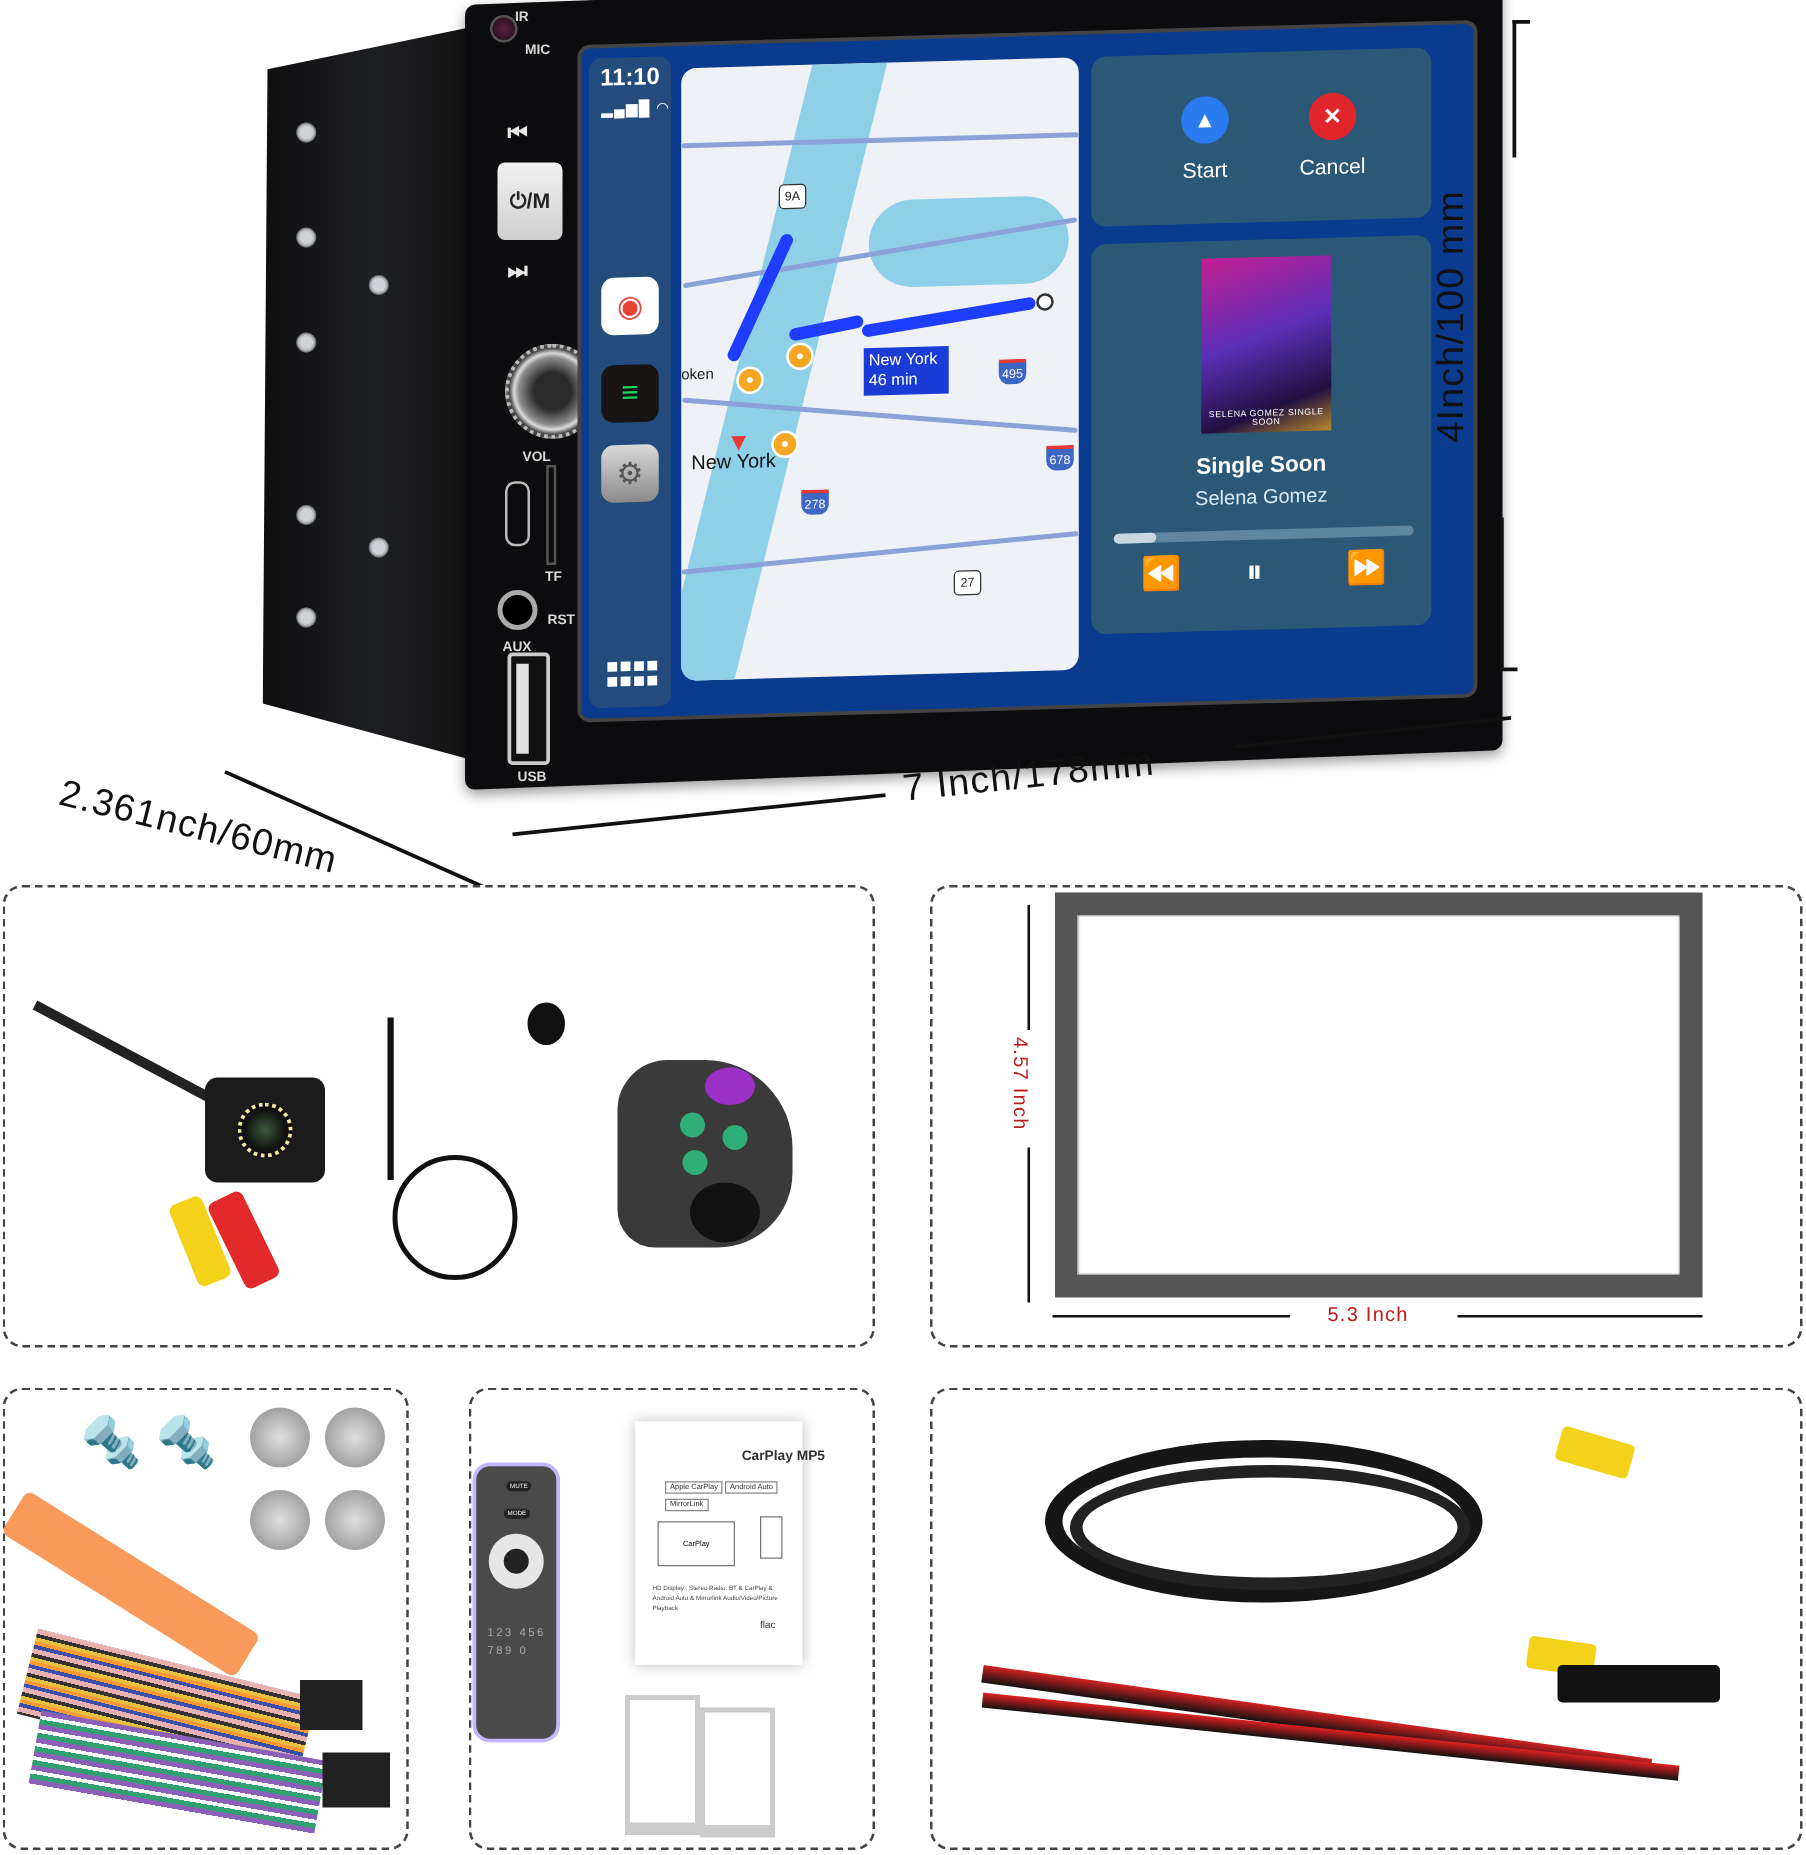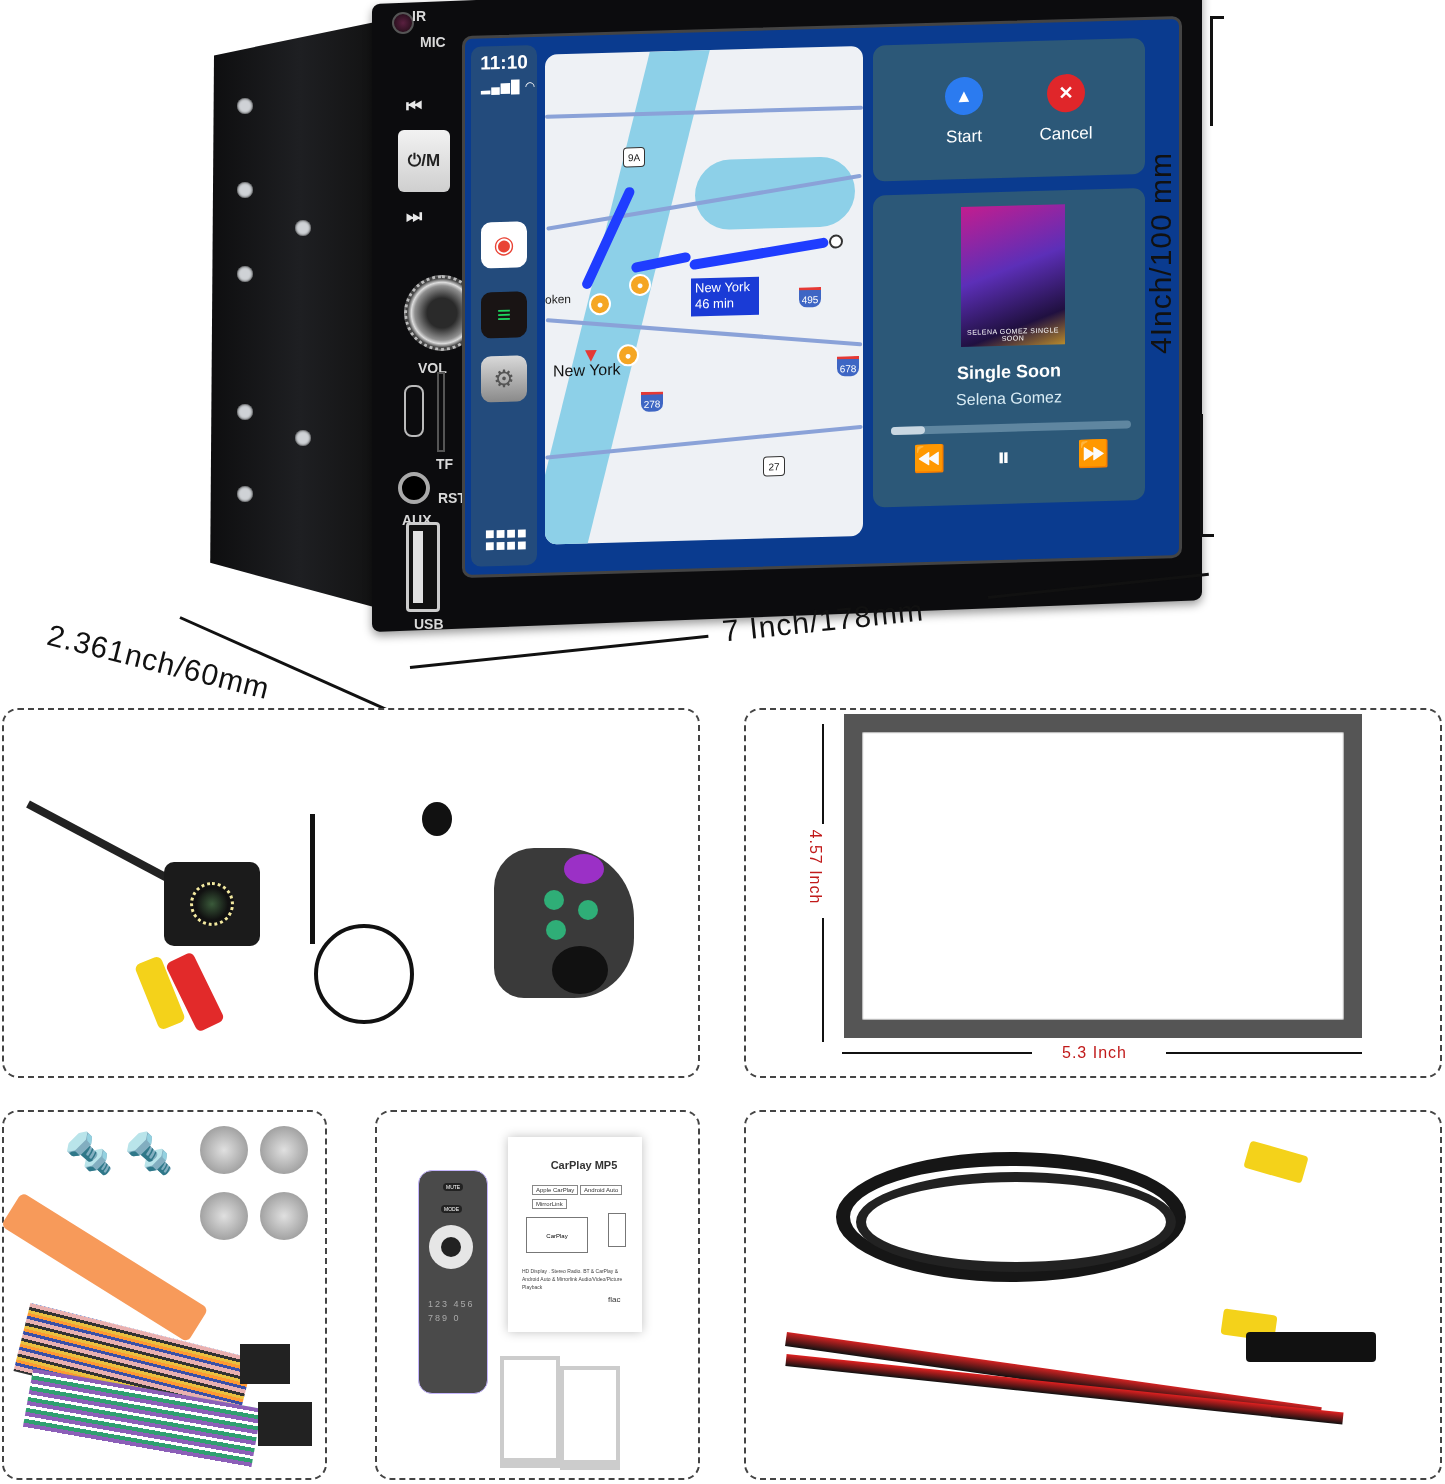--- a/index.html
+++ b/index.html
@@ -8,21 +8,21 @@
   #stage{position:relative;width:1445px;height:1484px;}
 
   
   .unit-side{left:195px;top:20px;width:190px;height:590px;background:linear-gradient(90deg,#0b0b0c,#1e1f22 55%,#111);clip-path:polygon(10% 6%,100% 0,100% 100%,8% 92%);}
   .unit-side .hole{position:absolute;width:16px;height:16px;border-radius:50%;background:#cfd2d6;box-shadow:inset 0 0 3px #000}
   .unit-face{left:372px;top:4px;width:830px;height:628px;background:#0c0c0e;border-radius:8px;transform:skewY(-2.2deg);transform-origin:left top;box-shadow:0 4px 10px rgba(0,0,0,.4);}
   .bezel-left{left:380px;top:8px;width:80px;height:620px;}
   .btn-hw{position:absolute;color:#e9e9e9;font-weight:bold;font-size:18px;text-align:center;}
   .pwr{left:398px;top:130px;width:52px;height:62px;background:linear-gradient(#f2f2f2,#cfcfcf);border-radius:6px;color:#222;font-size:17px;line-height:62px;text-align:center;font-weight:bold}
   .knob{left:404px;top:275px;width:76px;height:76px;border-radius:50%;background:radial-gradient(circle,#2a2a2a 30%,#8f8f8f 55%,#dcdcdc 62%,#444 70%);border:3px dotted #bbb;}
-  .lbl-sm{position:absolute;color:#d9d9d9;font-size:14px;font-weight:bold}
+  .lbl-sm{position:absolute;color:#d9d9d9;font-size:11px;font-weight:bold}
   .port-c{left:404px;top:385px;width:20px;height:52px;border:2px solid #bbb;border-radius:8px;}
   .tf-slot{left:437px;top:372px;width:8px;height:80px;border:2px solid #555;}
   .aux-jack{left:398px;top:472px;width:32px;height:32px;border-radius:50%;border:4px solid #aaa;background:#000}
   .usb-port{left:406px;top:522px;width:34px;height:90px;border:3px solid #ccc;border-radius:4px;background:#111}
   .usb-port::after{content:"";position:absolute;left:4px;top:6px;width:10px;height:72px;background:#e0e0e0}
 
   .screen{left:462px;top:36px;width:720px;height:542px;background:#0a3b8f;border-radius:10px;transform:skewY(-1.6deg);transform-origin:left top;overflow:hidden;border:3px solid #444}
   .cp-sidebar{left:6px;top:8px;width:66px;height:520px;background:#234b7c;border-radius:10px}
   .cp-time{left:0;top:6px;width:66px;text-align:center;color:#fff;font-size:19px;font-weight:bold}
   .cp-signal{left:10px;top:34px;color:#fff;font-size:12px;letter-spacing:1px}
@@ -61,24 +61,24 @@
   
   .dim-text{position:absolute;color:#111;font-size:30px;letter-spacing:1px;white-space:nowrap}
   .dim-line{position:absolute;background:#111}
 
   
   .panel{position:absolute;border:2px dashed #444;border-radius:16px;background:#fff}
   .dim-red{position:absolute;color:#c11a1a;font-size:16px;letter-spacing:1px;white-space:nowrap}
   .trim{left:844px;top:714px;width:518px;height:324px;border:18px solid #555;background:#fff;box-shadow:inset 0 0 2px #000}
 
   .manual{left:508px;top:1137px;width:134px;height:195px;background:#fff;box-shadow:0 0 10px rgba(0,0,0,.25);}
-  .manual-title{left:0;top:22px;width:152px;text-align:center;font-size:11px;font-weight:bold;color:#333}
+  .manual-title{left:0;top:22px;width:152px;text-align:right;font-size:11px;font-weight:bold;color:#333}
   .manual-tag{position:absolute;border:1px solid #888;font-size:6px;color:#333;padding:1px 3px}
   .manual-desc{left:14px;top:130px;font-size:5px;color:#444;line-height:8px;width:110px}
-  .remote{left:418px;top:1170px;width:70px;height:224px;background:#4a4a4a;border:1px solid #c4b5fd;border-radius:14px}
+  .remote{left:378px;top:1170px;width:70px;height:224px;background:#4a4a4a;border:3px solid #c4b5fd;border-radius:14px}
   .remote-ring{left:10px;top:54px;width:44px;height:44px;border-radius:50%;background:#e6e6e6}
   .remote-ring::after{content:"";position:absolute;left:12px;top:12px;width:20px;height:20px;border-radius:50%;background:#222}
   .remote-keys{left:9px;top:126px;width:50px;font-size:9px;color:#aaa;line-height:14px;letter-spacing:2px}
   .remote-btn{position:absolute;font-size:5px;color:#fff;background:#222;border-radius:6px;padding:1px 3px}
 </style>
 </head>
 <body>
 
 <div id="stage">
 

